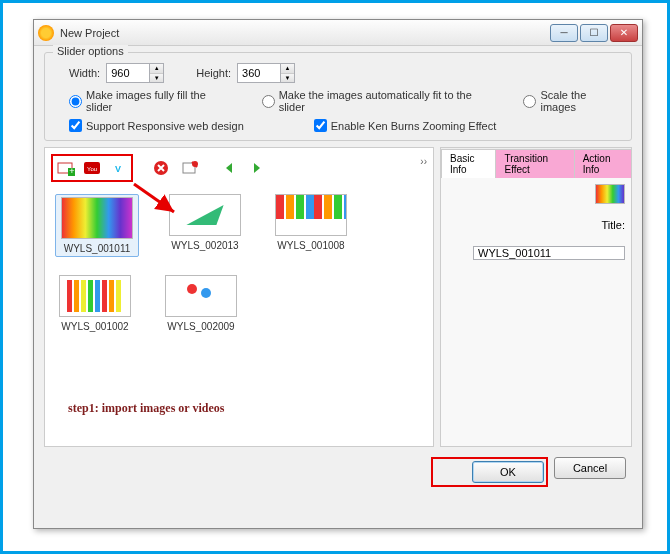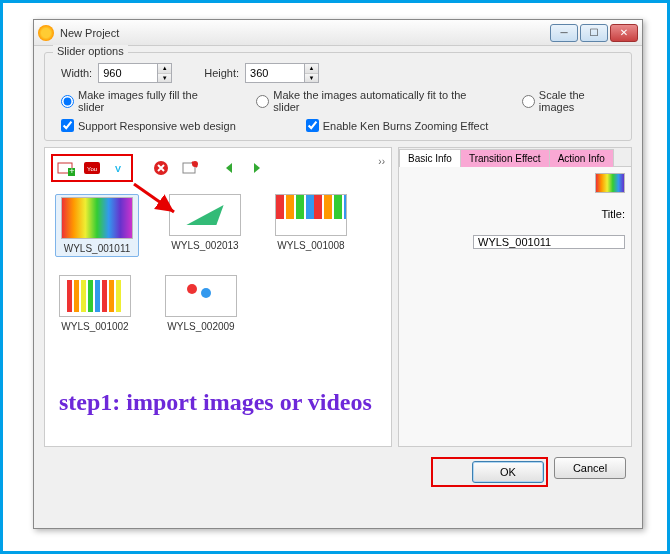--- a/index.html
+++ b/index.html
@@ -6,46 +6,46 @@
 body { margin: 0; font-family: "Segoe UI", Tahoma, sans-serif; font-size: 11px; background: #fff; }
 .outer { border: 3px solid #00A0E8; width: 670px; height: 554px; position: relative; background: #fff; }
 .dialog { position: absolute; left: 30px; top: 16px; width: 610px; height: 510px; border: 1px solid #888; background: #f0f0f0; box-shadow: 2px 2px 6px rgba(0,0,0,0.3); }
 .titlebar { height: 26px; background: linear-gradient(#fdfdfd,#e8e8e8); border-bottom: 1px solid #ccc; display: flex; align-items: center; padding: 0 4px; }
 .titlebar .icon { width: 16px; height: 16px; margin-right: 6px; display:inline-block; background: radial-gradient(circle,#ffcc33 40%,#ff9900 70%); border-radius:50%; }
 .titlebar .title { flex:1; color:#333; }
 .winbtns { display:flex; gap:2px; }
 .winbtn { width:28px; height:18px; border:1px solid #5e84a8; background: linear-gradient(#eaf3fb,#c9dff2); border-radius:3px; display:flex; align-items:center; justify-content:center; font-size:10px; color:#333; }
 .winbtn.close { background: linear-gradient(#e98b8b,#c84141); color:#fff; border-color:#a03030;}
 .body { padding: 6px 10px 10px 10px; }
-.groupbox { border:1px solid #ccc; border-radius:3px; padding: 10px 12px 8px 16px; position:relative; margin-bottom:6px; background:#f0f0f0;}
+.groupbox { border:1px solid #ccc; border-radius:3px; padding: 10px 12px 8px 24px; position:relative; margin-bottom:6px; background:#f0f0f0;}
 .groupbox .legend { position:absolute; top:-8px; left:8px; background:#f0f0f0; padding:0 4px; font-size:11px; color:#333;}
 .row { display:flex; align-items:center; gap:6px; margin-bottom:6px;}
 .label { color:#333; }
 .numinput { display:flex; align-items:center; }
-.numinput input { width:60px; height:20px; border:1px solid #abadb3; padding:0 4px; font-size:11px;}
+.numinput input { width:44px; height:20px; border:1px solid #abadb3; padding:0 4px; font-size:11px;}
 .spinbox { width:14px; height:20px; border:1px solid #abadb3; border-left:none; display:flex; flex-direction:column;}
 .spinbox div { flex:1; display:flex; align-items:center; justify-content:center; font-size:6px; background:linear-gradient(#f6f6f6,#e1e1e1);}
 .spinbox div:first-child{border-bottom:1px solid #ccc;}
 .radio-row, .check-row { display:flex; align-items:flex-start; gap:36px; margin-top:6px;}
 .radio-item, .check-item { display:flex; align-items:center; gap:4px; color:#333;}
 input[type=radio],input[type=checkbox]{ margin:0; }
 .middle { display:flex; gap:6px; height:300px;}
 .leftpane { flex:1; border:1px solid #ccc; background:#fff; position:relative; padding:6px; overflow:hidden;}
 .toolbar { display:flex; align-items:center; gap:4px; height:28px; padding:2px 0;}
 .toolbtn { width:24px; height:22px; display:flex; align-items:center; justify-content:center; border-radius:3px;}
 .red-highlight { border:2px solid #e60000; padding:1px; display:flex; gap:2px;}
 .arrow-red { position:absolute; left:85px; top:32px; pointer-events:none; }
 .thumbs { display:flex; flex-wrap:wrap; gap:18px 26px; padding:12px 4px 4px 4px;}
 .thumb { width:80px; display:flex; flex-direction:column; align-items:center; gap:4px;}
 .thumb .img { width:72px; height:42px; border:1px solid #bbb; background:#fff; display:flex; align-items:center; justify-content:center; overflow:hidden;}
 .thumb.selected { background:#e6f1fb; border:1px solid #7eb4ea; padding:2px; border-radius:2px; width:84px;}
 .thumb .cap { font-size:10px; color:#333; text-align:center; white-space:nowrap; overflow:hidden; text-overflow:ellipsis; width:100%;}
 .expand-handle { position:absolute; right:6px; top:8px; font-size:10px; color:#666;}
-.step-text { position:absolute; left:14px; bottom:30px; color:#6d28d9; font-family: Georgia, "Times New Roman", serif; font-weight:bold; font-size:24px; }
-.rightpane { width:234px; border:1px solid #ccc; background:#f8f8f8; display:flex; flex-direction:column;}
+.step-text { position:absolute; left:23px; bottom:30px; color:#7f1d1d; font-family: Georgia, "Times New Roman", serif; font-weight:bold; font-size:12px; }
+.rightpane { width:192px; border:1px solid #ccc; background:#f8f8f8; display:flex; flex-direction:column;}
 .tabs { display:flex; border-bottom:1px solid #ccc; background:#eee; font-size:10px;}
 .tab { padding:3px 8px; border:1px solid #ccc; border-bottom:none; background:#f9a8d4; margin-right:-1px; position:relative; top:1px;}
 .tab.active { background:#fff; }
 .tabbody { padding:6px; flex:1; display:flex; flex-direction:column; gap:4px;}
 .title-row { display:flex; align-items:flex-end; gap:15px;flex-direction:column;}
 .mini-thumb { width:30px; height:20px; border:1px solid #bbb; background: linear-gradient(90deg,#e33,#f90,#ee3,#3c3,#39e,#63c);}
 .textinput { flex:1; height:20px; border:1px solid #abadb3; padding:0 4px; font-size:11px; background:#fff;}
 .desc-row { display:flex; gap:4px;}
 .desc-row label { width:56px; }
 .textarea { flex:1; height:210px; border:1px solid #abadb3; background:#fff; resize:none; font-size:11px; padding:2px;}

